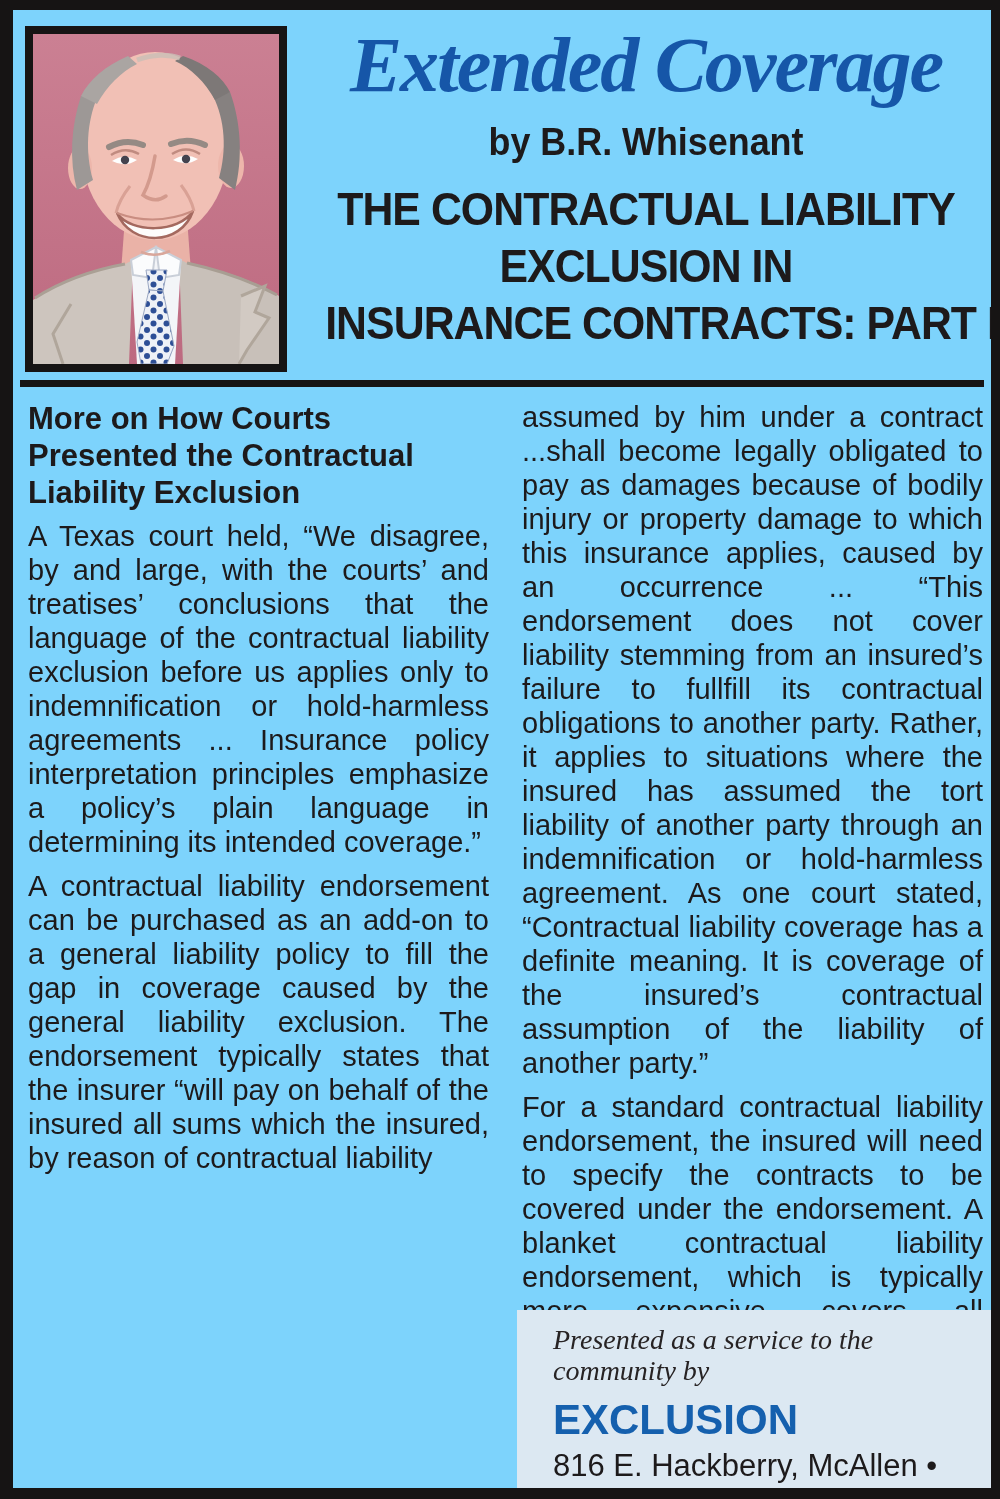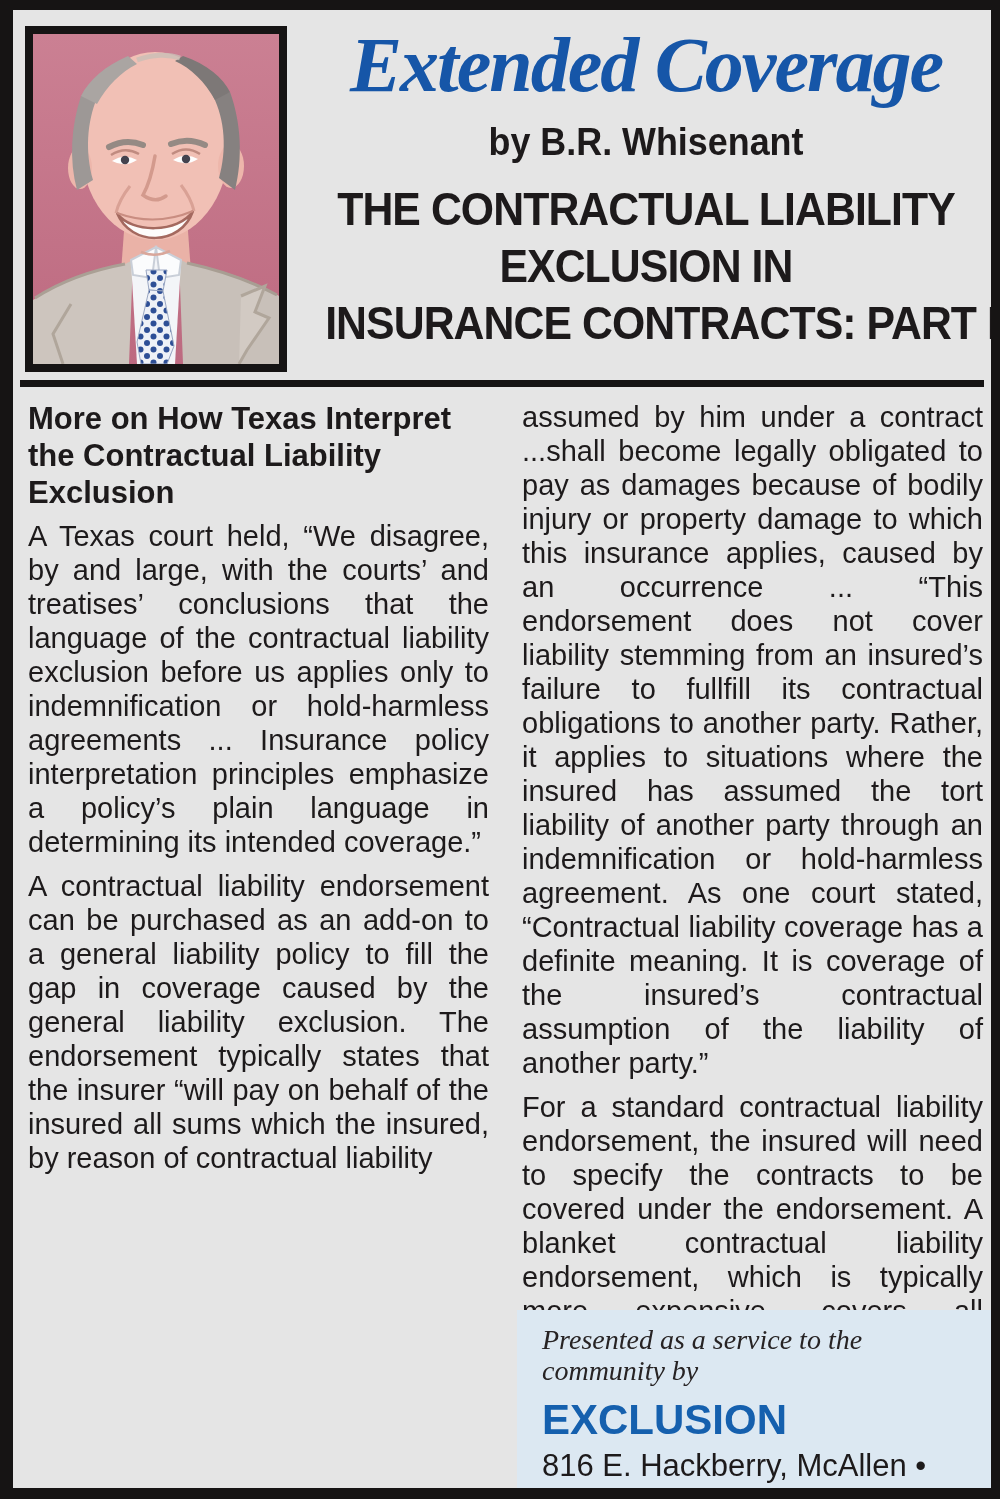--- a/index.html
+++ b/index.html
@@ -3,21 +3,21 @@
 <meta charset="utf-8">
 <title>Extended Coverage</title>
 <style>
   html,body{margin:0;padding:0;background:#ffffff;}
   .ad{
     position:relative;
     width:1000px;height:1499px;
     box-sizing:border-box;
     border-style:solid;border-color:#161414;
     border-width:10px 9px 11px 13px;
-    background:#e5e5e5;
+    background:#7dd3fc;
     font-family:"Liberation Sans",sans-serif;
     color:#1d1a1b;
     overflow:hidden;
   }
   
   .header{position:relative;height:366px;}
   .photo-frame{
     position:absolute;left:12px;top:16px;
     width:262px;height:346px;box-sizing:border-box;
     border:8px solid #161414;background:#c3758a;
@@ -41,21 +41,21 @@
   
   .columns{display:flex;gap:33px;padding:9px 7px 0 15px;}
   .col{width:461px;font-size:29px;line-height:34px;text-align:justify;}
   .col h2{font-size:31px;line-height:37px;margin:4px 0 8px 0;text-align:left;font-weight:bold;}
   .col p{margin:4px 0 10px 0;}
   
   .footer-box{
     position:absolute;right:0;bottom:0;
     width:474px;height:178px;box-sizing:border-box;
     background:#dce8f2;
-    padding:15px 10px 0 25px;
+    padding:15px 10px 0 36px;
     z-index:5;text-align:left;
   }
   .service-line{
     font-family:"Liberation Serif",serif;font-style:italic;
     font-size:28px;line-height:1.1;color:#272324;
   }
   .biz-name{
     margin-top:10px;color:#1560ae;font-weight:bold;
     font-size:42px;line-height:46px;letter-spacing:0;
   }
@@ -137,21 +137,21 @@
         <div class="hline">EXCLUSION IN</div>
         <div class="hline">INSURANCE CONTRACTS: PART II</div>
       </div>
     </div>
   </div>
 
   <div class="divider"></div>
 
   <div class="columns">
     <div class="col">
-      <h2>More on How Texas Interpret the Contractual Liability Exclusion</h2>
+      <h2>More on How Courts Presented the Contractual Liability Exclusion</h2>
       <p>A Texas court held, “We disagree, by and large, with the courts’ and treatises’ conclusions that the language of the contractual liability exclusion before us applies only to indemnification or hold-harmless agreements ... Insurance policy interpretation principles emphasize a policy’s plain language in determining its intended coverage.”</p>
       <p>A contractual liability endorsement can be purchased as an add-on to a general liability policy to fill the gap in coverage caused by the general liability exclusion. The endorsement typically states that the insurer “will pay on behalf of the insured all sums which the insured, by reason of contractual liability</p>
     </div>
     <div class="col">
       <p>assumed by him under a contract ...shall become legally obligated to pay as damages because of bodily injury or property damage to which this insurance applies, caused by an occurrence ... “This endorsement does not cover liability stemming from an insured’s failure to fullfill its contractual obligations to another party. Rather, it applies to situations where the insured has assumed the tort liability of another party through an indemnification or hold-harmless agreement. As one court stated, “Contractual liability coverage has a definite meaning. It is coverage of the insured’s contractual assumption of the liability of another party.”</p>
       <p>For a standard contractual liability endorsement, the insured will need to specify the contracts to be covered under the endorsement. A blanket contractual liability endorsement, which is typically more expensive, covers all contracts.</p>
     </div>
   </div>
 
   <div class="footer-box">

